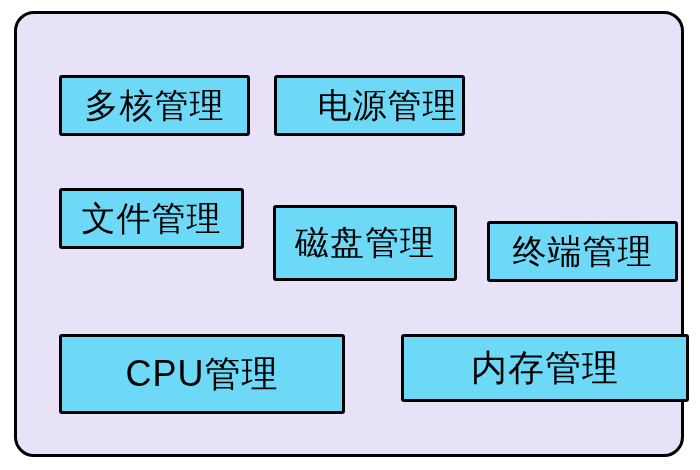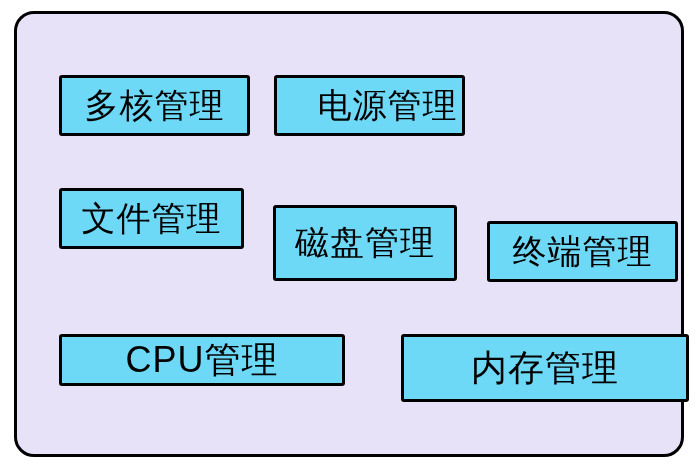--- a/index.html
+++ b/index.html
@@ -43,21 +43,21 @@
   }
   
   .b1 { left: 42px;  top: 61px;  width: 191px; height: 61px; }
   .b2 { left: 257px; top: 61px;  width: 191px; height: 61px; padding-left: 36px; }
   .b3 { left: 470px; top: 61px;  width: 191px; height: 61px; }
   
   .b4 { left: 42px;  top: 174px; width: 185px; height: 61px; }
   .b5 { left: 256px; top: 191px; width: 184px; height: 76px; }
   .b6 { left: 470px; top: 191px; width: 191px; height: 61px; margin-top: 16px; }
   
-  .b7 { left: 42px;  top: 320px; width: 286px; height: 52px; font-size: 36px; }
+  .b7 { left: 42px;  top: 320px; width: 286px; height: 80px; font-size: 36px; }
   .b8 { left: 372px; top: 320px; width: 288px; height: 68px; font-size: 36px; margin-left: 12px; }
 </style>
 </head>
 <body>
 
 <div class="canvas">
   <div class="container">
     <div class="box b1">多核管理</div>
     <div class="box b2">电源管理</div>
     <div class="box b4">文件管理</div>

